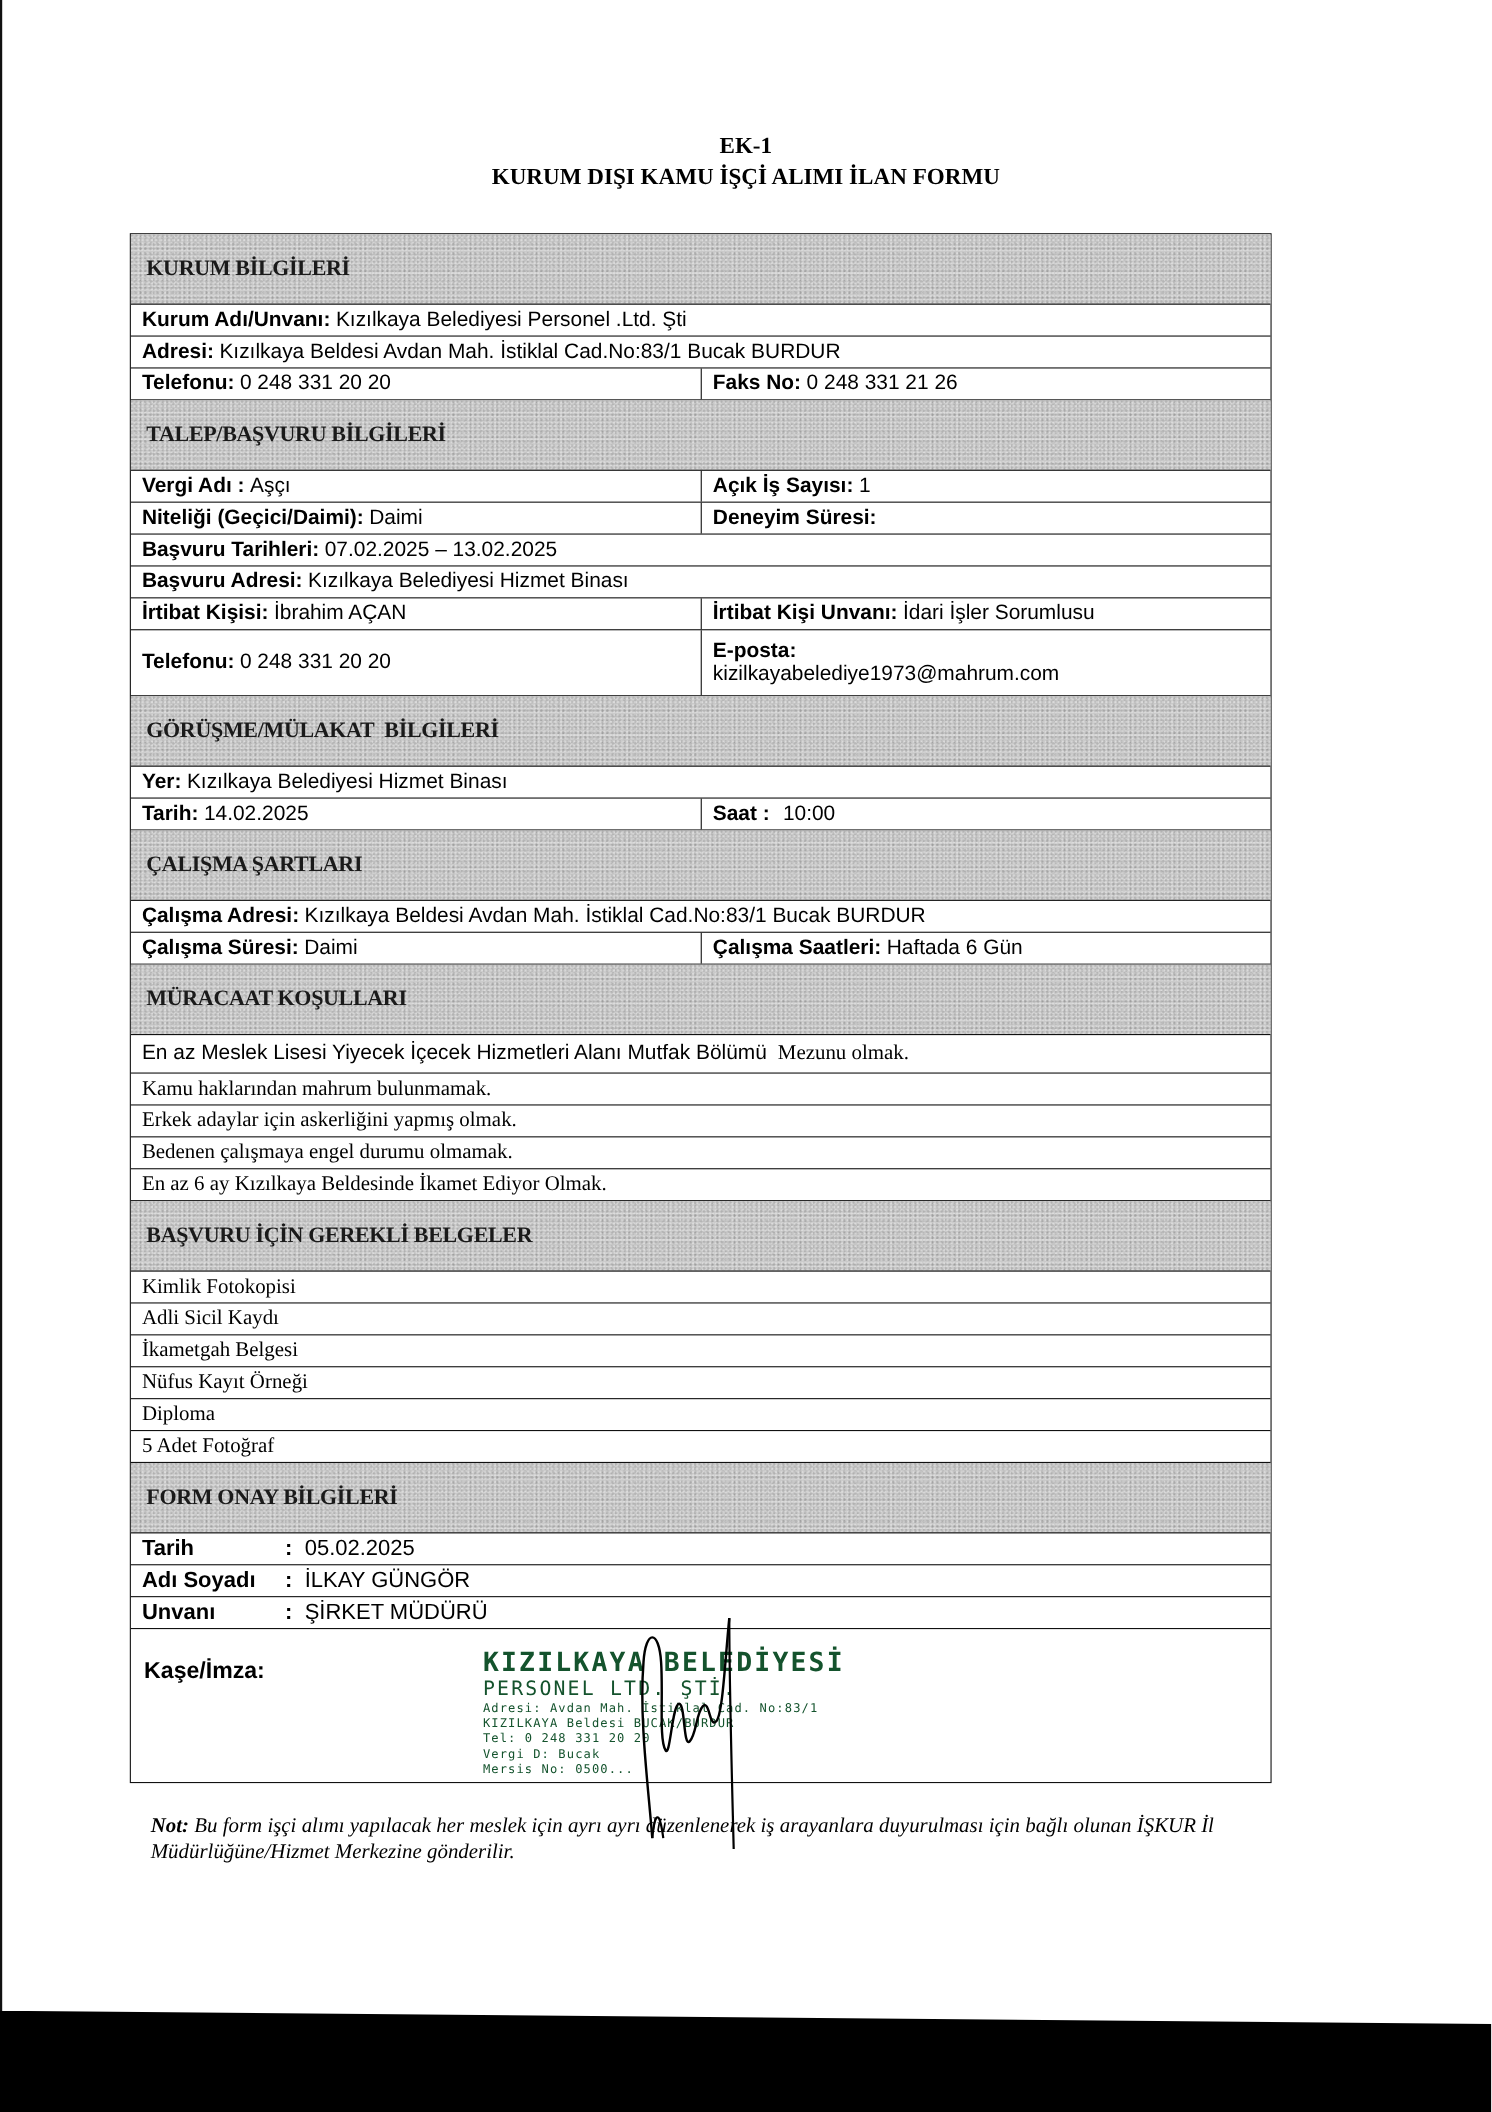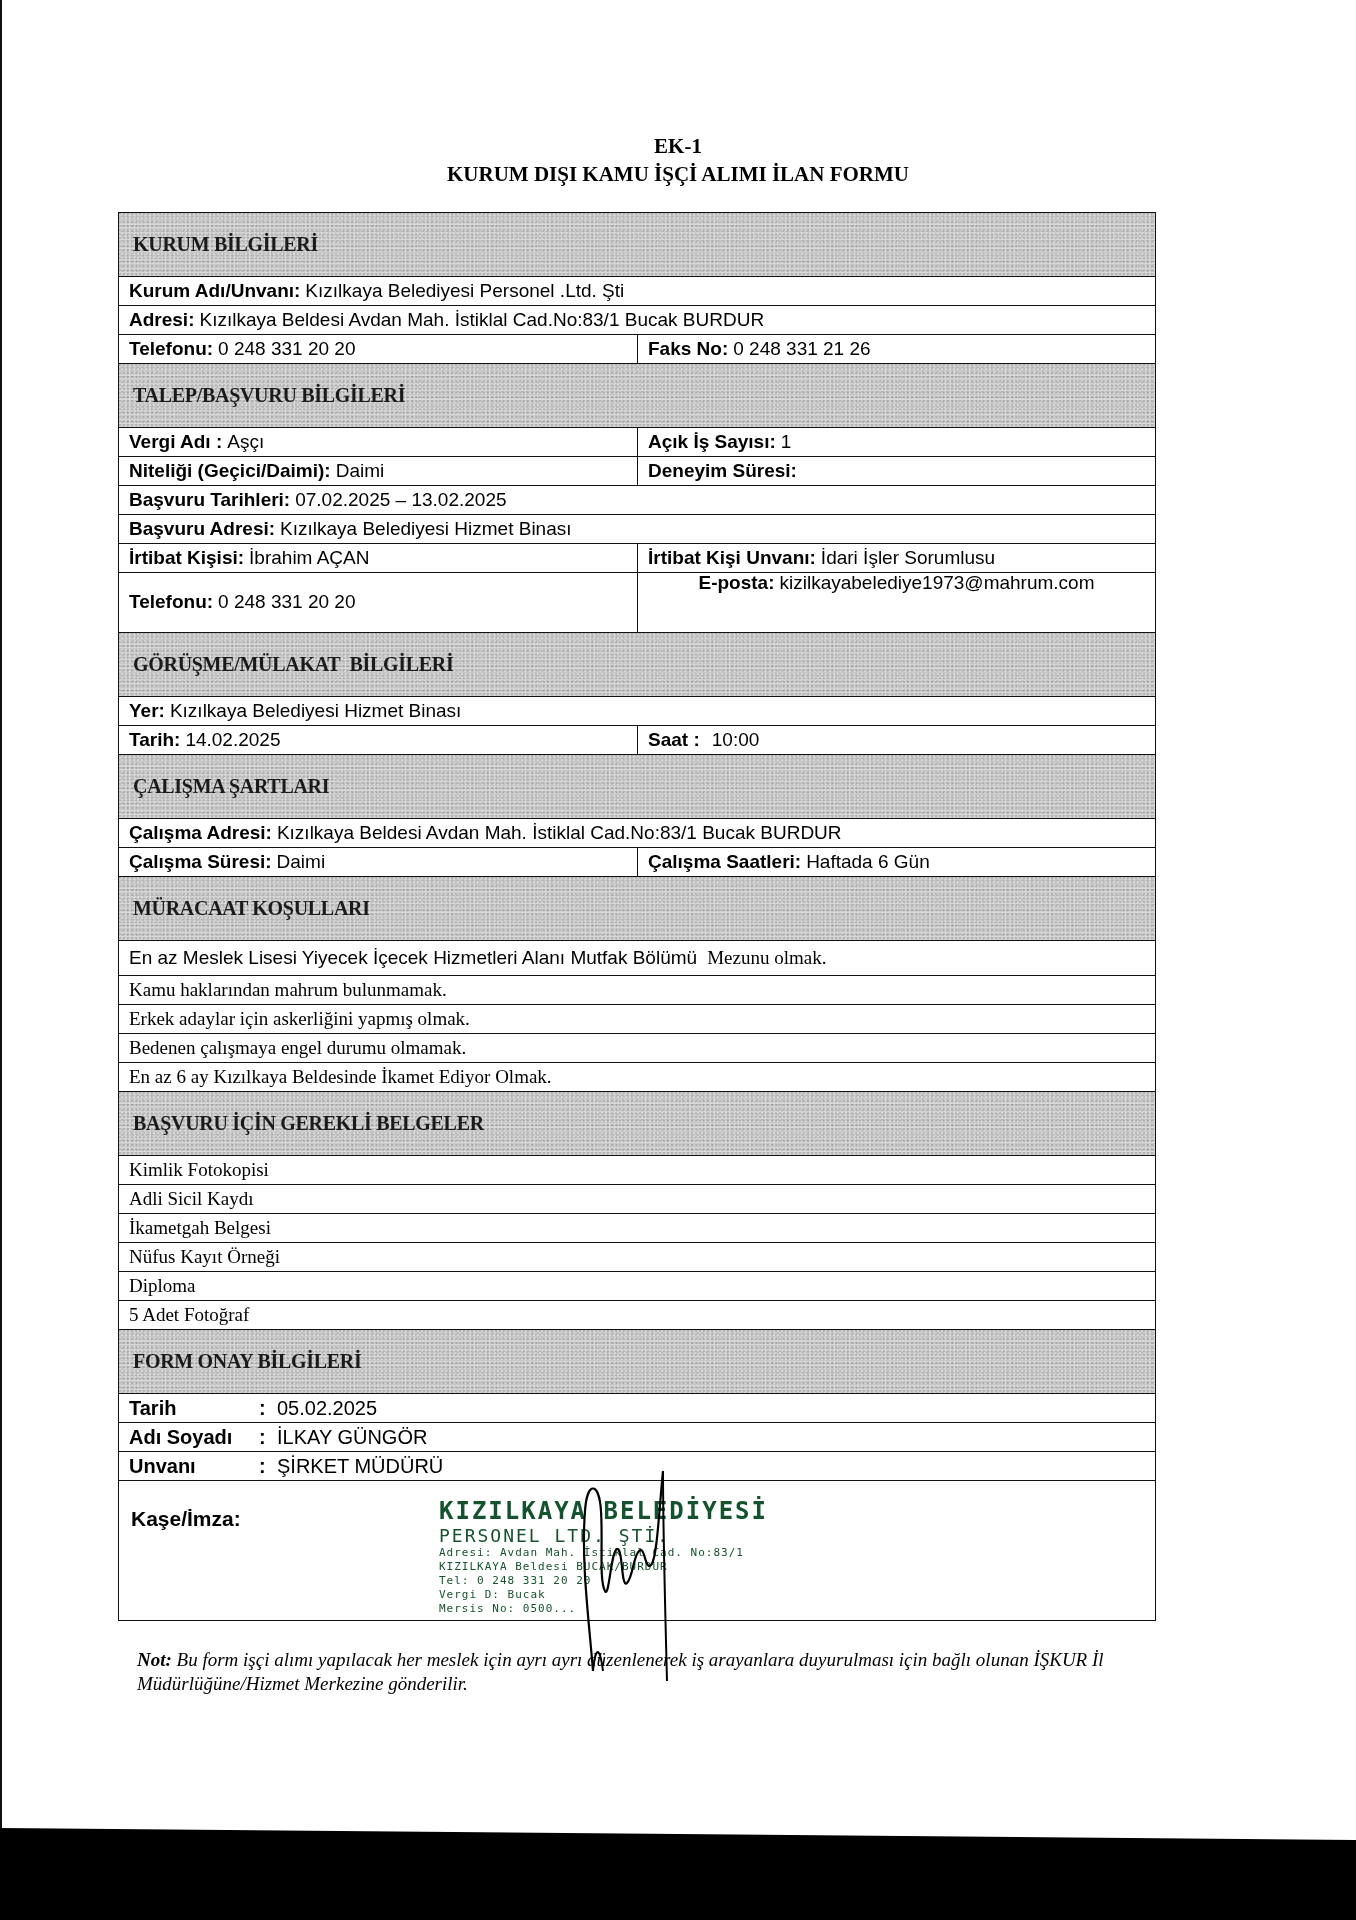--- a/index.html
+++ b/index.html
@@ -6,21 +6,21 @@
   body {
     width: 1356px; height: 1920px; position: relative; overflow: hidden;
     background: #ffffff; color: #000;
     font-family: "Liberation Serif", "DejaVu Serif", serif;
   }
   .page-edge { position: absolute; left: 0; top: 0; width: 2px; height: 1840px; background: #111; }
   .black-bar {
     position: absolute; left: 0; right: 0; top: 1828px; bottom: 0; background: #000;
     clip-path: polygon(0 0, 100% 12px, 100% 100%, 0 100%);
   }
-  .title-block { position: absolute; left: 0; width: 1356px; top: 132px; text-align: center; }
+  .title-block { position: absolute; left: 0; width: 1356px; top: 118px; text-align: center; }
   .title-block div {
     font-family: "Liberation Serif", "DejaVu Serif", serif; font-weight: bold; font-size: 21px; line-height: 28px;
   }
   .form-table {
     position: absolute; left: 118px; top: 212px; width: 1038px;
     border: 1.5px solid #111; box-sizing: border-box;
   }
   .section-head {
     height: 64px; box-sizing: border-box; border-bottom: 1.5px solid #111;
     background-color: #c9c9c9;
@@ -42,21 +42,21 @@
   .row.cond.first { height: 35px; font-family: "Liberation Sans", "DejaVu Sans", sans-serif; }
   .row.onay { font-family: "Liberation Sans", "DejaVu Sans", sans-serif; font-size: 20px; }
   .row.sign { height: 139px; border-bottom: none; align-items: flex-start; position: relative; }
   .cell {
     padding: 0 10px; display: flex; align-items: center; box-sizing: border-box;
     white-space: nowrap; overflow: visible; line-height: 1.1;
   }
   .cell.left { width: 519px; border-right: 1.5px solid #111; }
   .cell.right { flex: 1; }
   .cell.full { flex: 1; }
-  .cell.stack { flex-direction: row; align-items: flex-start; justify-content: center; }
+  .cell.stack { flex-direction: column; align-items: flex-start; justify-content: center; }
   .lbl { font-weight: bold; margin-right: 5px; }
   .onay-lbl { font-weight: bold; display: inline-block; width: 130px; }
   .onay-colon { font-weight: bold; display: inline-block; width: 18px; }
   .sign-label { font-weight: bold; font-size: 21px; margin: 26px 0 0 12px; font-family: "Liberation Sans", "DejaVu Sans", sans-serif; }
   .stamp {
     position: absolute; left: 320px; top: 16px; width: 330px; height: 115px;
     color: #14532d; font-family: "DejaVu Sans Mono", "Liberation Mono", monospace;
   }
   .stamp .s1 { font-size: 24px; font-weight: bold; letter-spacing: 2px; }
   .stamp .s2 { font-size: 18px; letter-spacing: 2px; }

